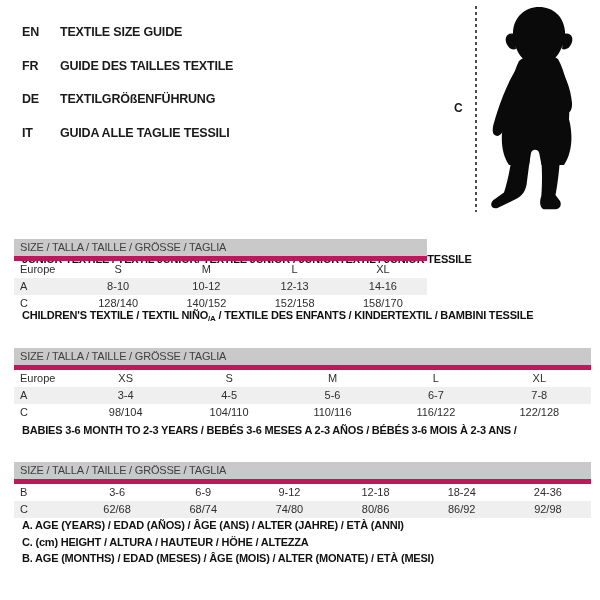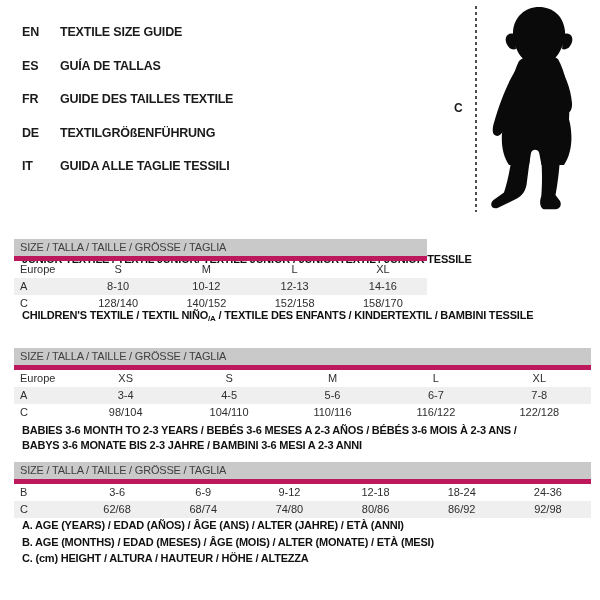--- a/index.html
+++ b/index.html
@@ -35,24 +35,20 @@
 </style>
 </head>
 <body>
 
 <div class="langs">
   <div class="lang-row">
     <span class="lang-code">EN</span>
     <span>TEXTILE SIZE GUIDE</span>
   </div>
   <div class="lang-row">
-    <span class="lang-code">ES</span>
-    <span>GUÍA DE TALLAS</span>
-  </div>
-  <div class="lang-row">
     <span class="lang-code">FR</span>
     <span>GUIDE DES TAILLES TEXTILE</span>
   </div>
   <div class="lang-row">
     <span class="lang-code">DE</span>
     <span>TEXTILGRÖßENFÜHRUNG</span>
   </div>
   <div class="lang-row">
     <span class="lang-code">IT</span>
     <span>GUIDA ALLE TAGLIE TESSILI</span>
@@ -162,21 +158,20 @@
       <td>104/110</td>
       <td>110/116</td>
       <td>116/122</td>
       <td>122/128</td>
     </tr>
   </tbody>
 </table>
 
 <div class="tbl-title" style="top:423px;">
   <div>BABIES 3-6 MONTH TO 2-3 YEARS / BEBÉS 3-6 MESES A 2-3 AÑOS / BÉBÉS 3-6 MOIS À 2-3 ANS /</div>
-  <div>BABYS 3-6 MONATE BIS 2-3 JAHRE / BAMBINI 3-6 MESI A 2-3 ANNI</div>
 </div>
 <table class="size-table" style="top:462px;width:577px;">
   <colgroup>
       <col style="width:60px">
       <col>
       <col>
       <col>
       <col>
       <col>
       <col>
@@ -203,15 +198,15 @@
       <td>74/80</td>
       <td>80/86</td>
       <td>86/92</td>
       <td>92/98</td>
     </tr>
   </tbody>
 </table>
 
 <div class="legend">
   <div>A. AGE (YEARS) / EDAD (AÑOS) / ÂGE (ANS) / ALTER (JAHRE) / ETÀ (ANNI)</div>
+  <div>C. (cm) HEIGHT / ALTURA / HAUTEUR / HÖHE / ALTEZZA</div>
   <div>B. AGE (MONTHS) / EDAD (MESES) / ÂGE (MOIS) / ALTER (MONATE) / ETÀ (MESI)</div>
-  <div>C. (cm) HEIGHT / ALTURA / HAUTEUR / HÖHE / ALTEZZA</div>
 </div>
 
 </body></html>

